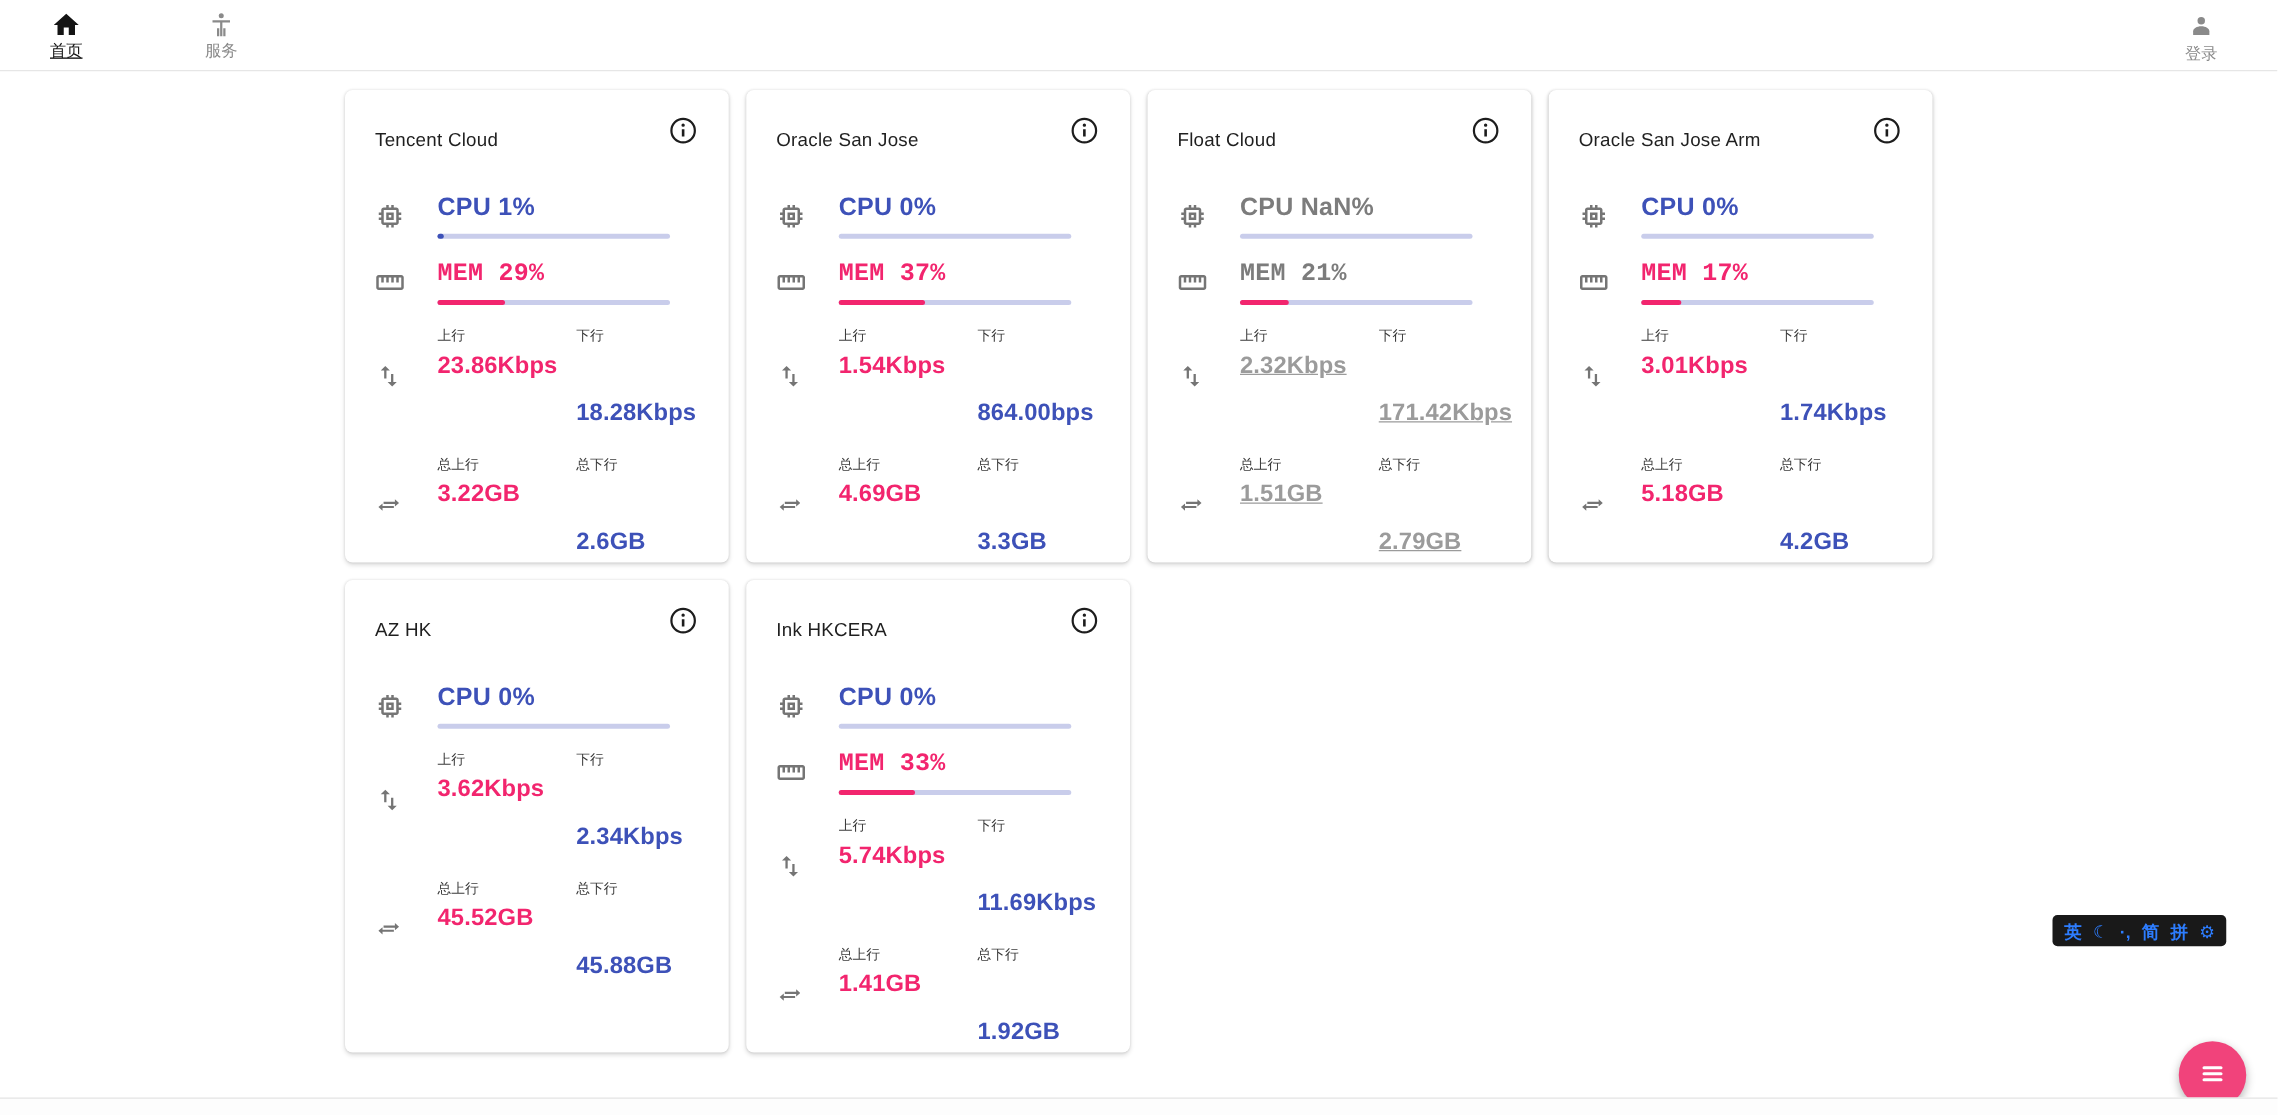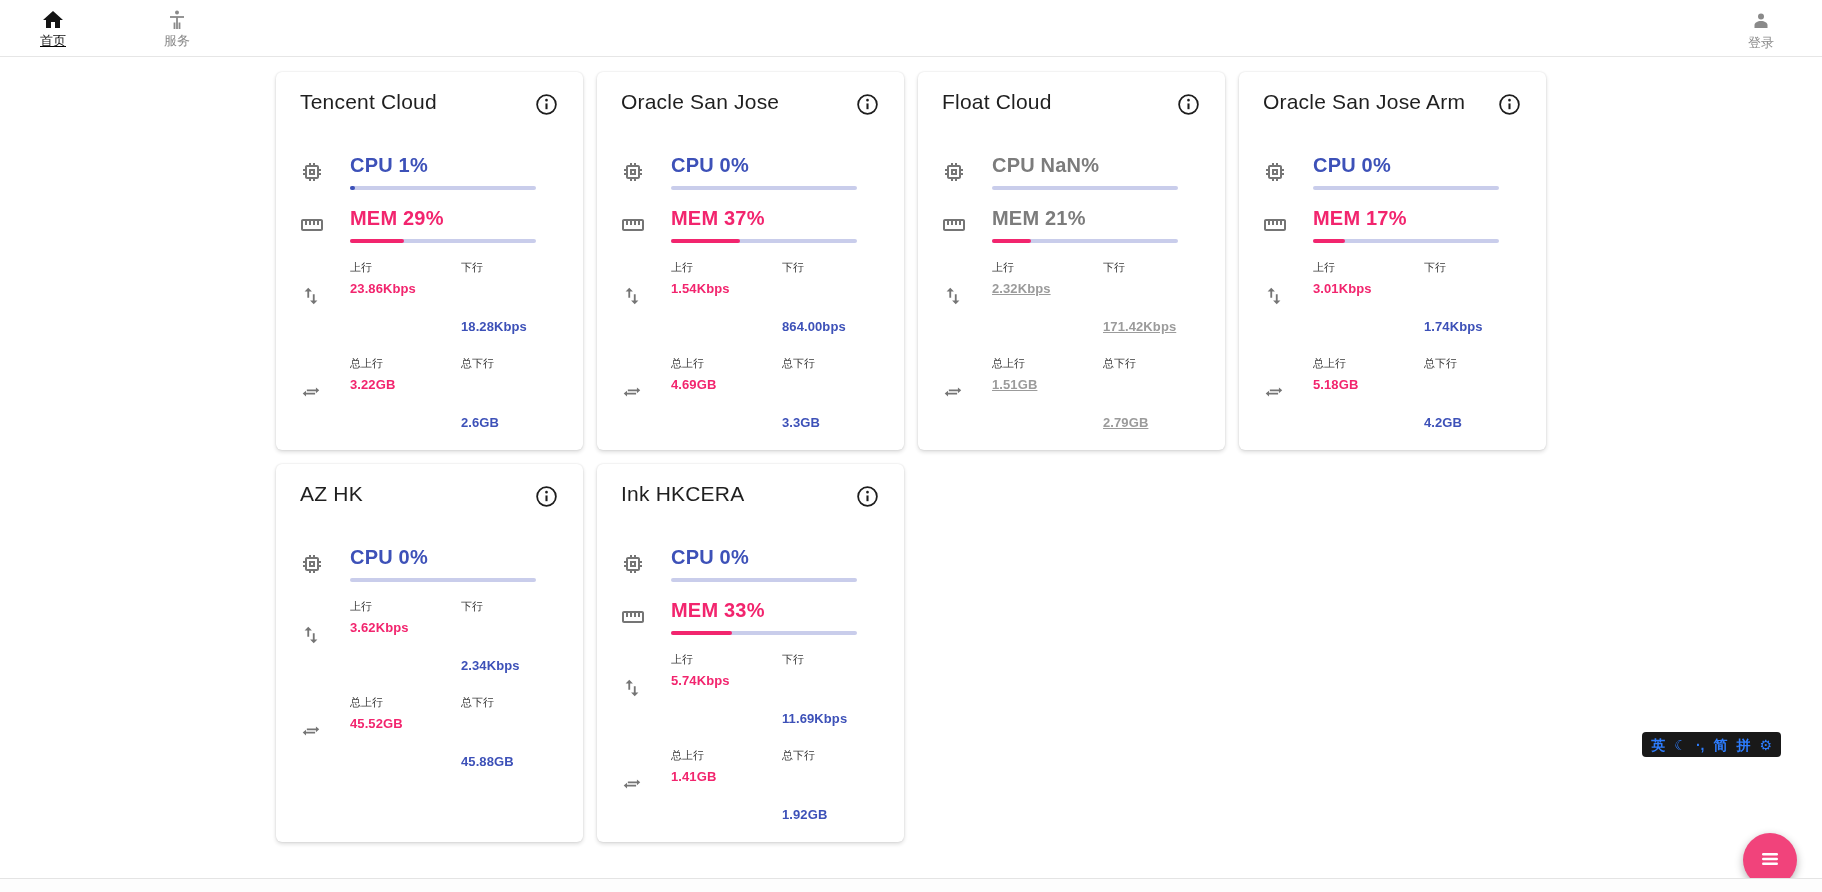--- a/index.html
+++ b/index.html
@@ -22,39 +22,39 @@
   .nav-services { margin-left:86px; }
   .nav-login { position:absolute; right:42px; top:6px; }
 
   
   .grid { width:1270px; margin:15px auto 0; display:grid;
     grid-template-columns:repeat(4,307px); gap:14px; }
   .card { width:307px; height:378px; background:#fff; border-radius:6px;
     box-shadow:0 2px 4px rgba(0,0,0,.14), 0 0 2px rgba(0,0,0,.12);
     padding:18px 24px 0 24px; position:relative; }
   .card-header { display:flex; justify-content:space-between; align-items:flex-start; }
-  .card-title { font-size:21px; font-weight:400; color:#1f1f1f; letter-spacing:.2px; }
+  .card-title { font-size:15px; font-weight:400; color:#1f1f1f; margin-top:14px; letter-spacing:.2px; }
   .info-btn { background:none; border:none; cursor:pointer; padding:0; margin-top:2px; }
 
   .rows { margin-top:34px; }
   .row { display:flex; align-items:center; margin-bottom:17px; }
   .row-icon { width:24px; height:24px; flex:0 0 24px; color:var(--gray-icon); }
   .row-body { margin-left:26px; flex:1; }
 
   .metric-label { font-size:20px; font-weight:700; letter-spacing:.2px; }
   .metric-label.cpu { color:var(--blue); }
-  .metric-label.mem { color:var(--pink); }
+  .metric-label.mem { color:var(--pink);font-family:Liberation Mono, monospace; }
   .bar { width:186px; height:4px; border-radius:2px; background:var(--track); margin-top:9px; }
   .bar-fill { height:4px; border-radius:2px; width:0; }
   .cpu-fill { background:var(--blue); }
   .mem-fill { background:var(--pink); }
 
   .two-col { display:grid; grid-template-columns:111px 1fr; }
   .stat-label { font-size:11px; color:#3a3a3a; }
-  .stat-value { font-size:13px; font-weight:700; margin-top:6px; letter-spacing:.1px; }
+  .stat-value { font-size:19px; font-weight:700; margin-top:6px; letter-spacing:.1px; }
   .stat-value.pink { color:var(--pink); }
   .stat-value.blue { color:var(--blue);margin-top:44px; }
   .row.net, .row.total { margin-bottom:22px; }
 
   
   .card.offline .metric-label.cpu,
   .card.offline .metric-label.mem { color:#7c7c7c; }
   .card.offline .stat-value { color:#9b9b9b !important;text-decoration:underline; }
 
   

